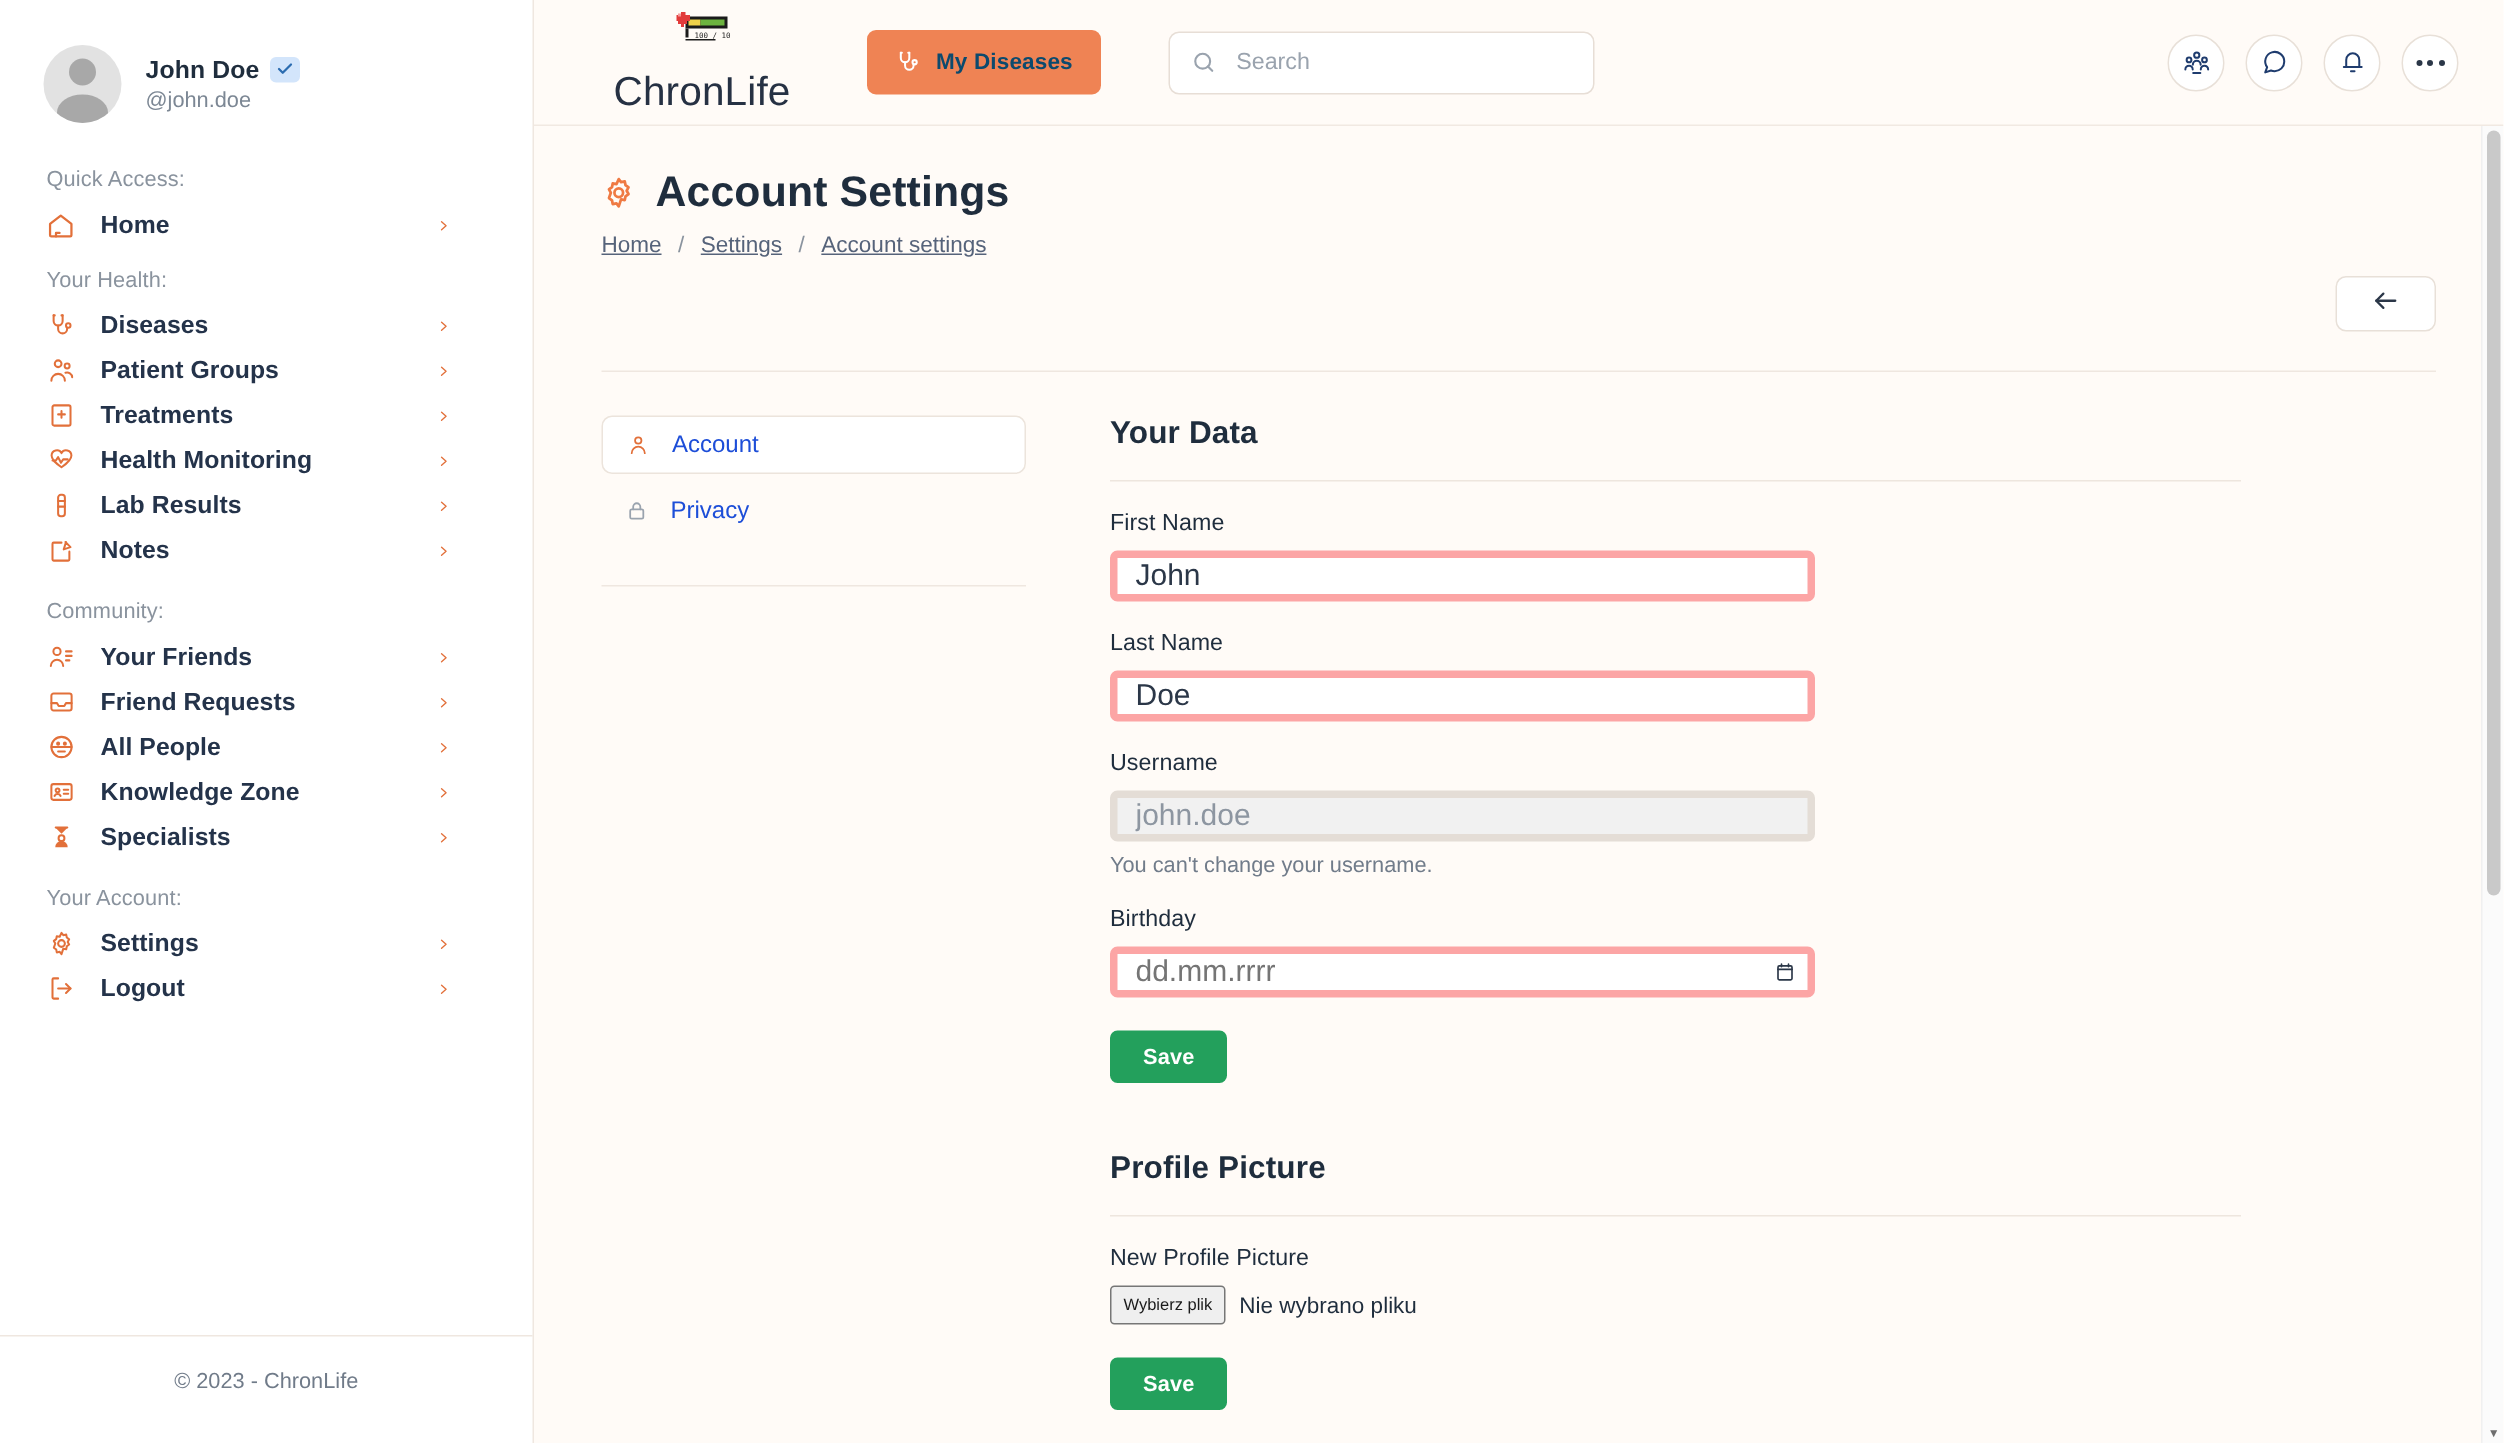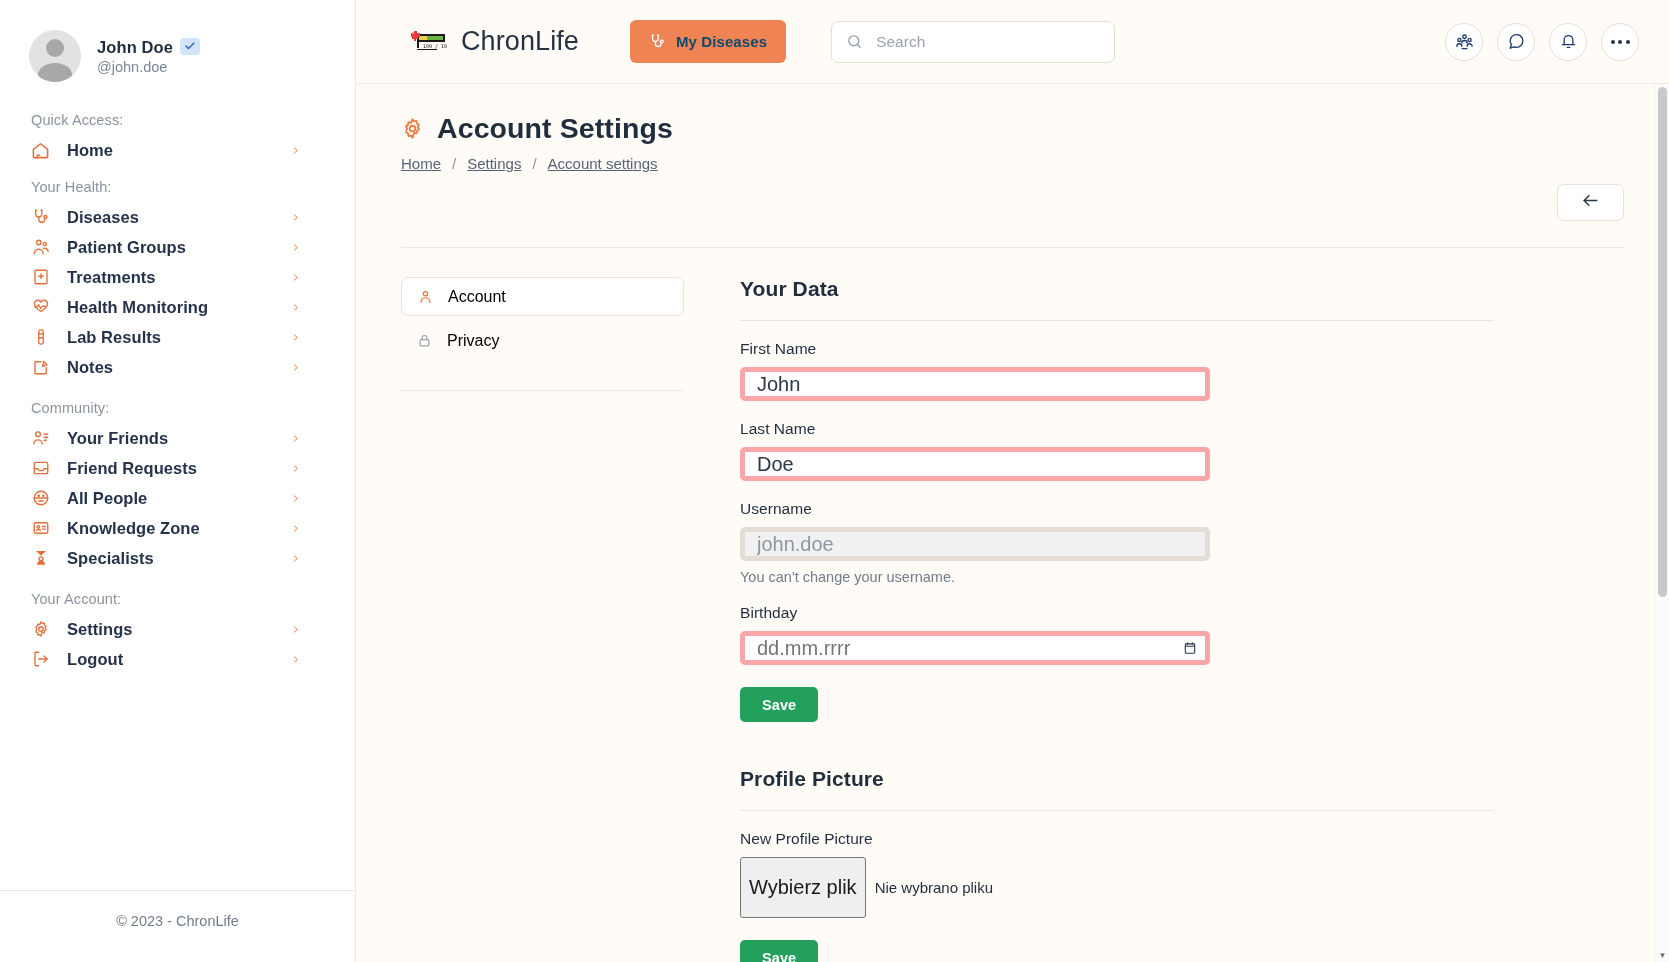--- a/index.html
+++ b/index.html
@@ -129,21 +129,21 @@
   .topbar {
     height: 84px;
     min-height: 84px;
     background: #fffbf7;
     display: flex;
     align-items: center;
     padding: 0 30px 0 53px;
     border-bottom: 1px solid #f1e9e2;
     position: relative;
   }
-  .brand { display: flex; align-items: center; gap: 14px; }
+  .brand { display: flex; align-items: center; gap: 14px; flex-direction: column; }
   .brand-logo { width: 38px; height: 26px; position: relative; }
   .brand-name {
     font-size: 27px;
     color: #263143;
     letter-spacing: .1px;
   }
   .mydis-btn {
     margin-left: 51px;
     background: #ef8354;
     color: #0c4a6e;
@@ -252,21 +252,21 @@
   .left-col { width: 283px; min-width: 283px; }
   .side-tab {
     height: 39px;
     display: flex;
     align-items: center;
     gap: 14px;
     padding: 0 16px;
     border-radius: 7px;
     cursor: pointer;
     font-size: 16px;
-    color: #000000;
+    color: #1d4ed8;
   }
   .side-tab.active {
     background: #ffffff;
     border: 1px solid #ece4dc;
   }
   .side-tab .t-icon { display: flex; width: 16px; color: #9aa3ae; }
   .side-tab.active .t-icon { color: #e2703a; }
   .side-tab + .side-tab { margin-top: 5px; }
   .left-divider { height: 1px; background: #efe7e0; margin-top: 30px; }
 
@@ -329,22 +329,22 @@
     font-family: "Liberation Sans", sans-serif;
     cursor: pointer;
     letter-spacing: .1px;
   }
   .sec-gap { margin-top: 45px; }
   .file-row { display: flex; align-items: center; gap: 9px; margin-top: 4px; }
   .file-btn {
     border: 1px solid #767676;
     background: #efefef;
     border-radius: 3px;
-    padding: 18px 8px;
-    font-size: 20px;
+    padding: 6px 8px;
+    font-size: 11px;
     font-family: "Liberation Sans", sans-serif;
     color: #1a1a1a;
     cursor: pointer;
   }
   .file-name { font-size: 15px; color: #1f2d3d; }
 
   
   .vscroll {
     position: absolute;
     right: 0; top: 0;

